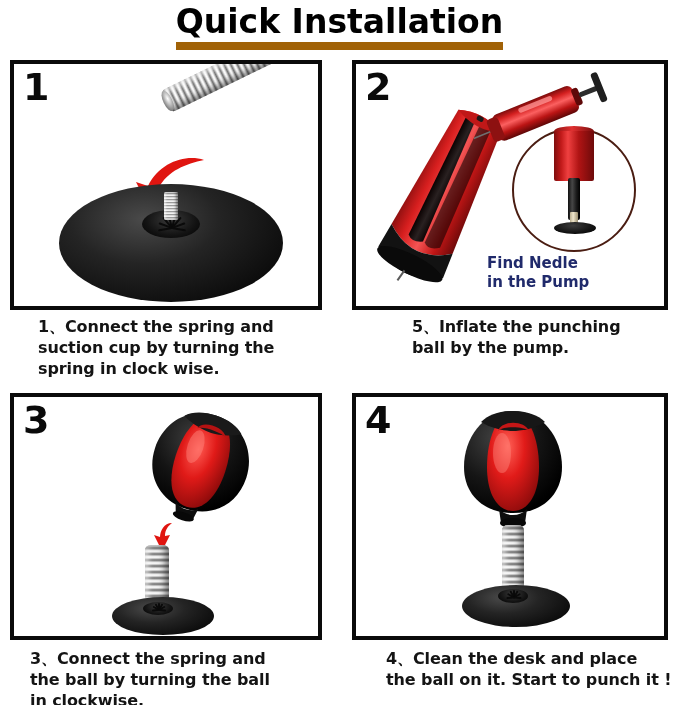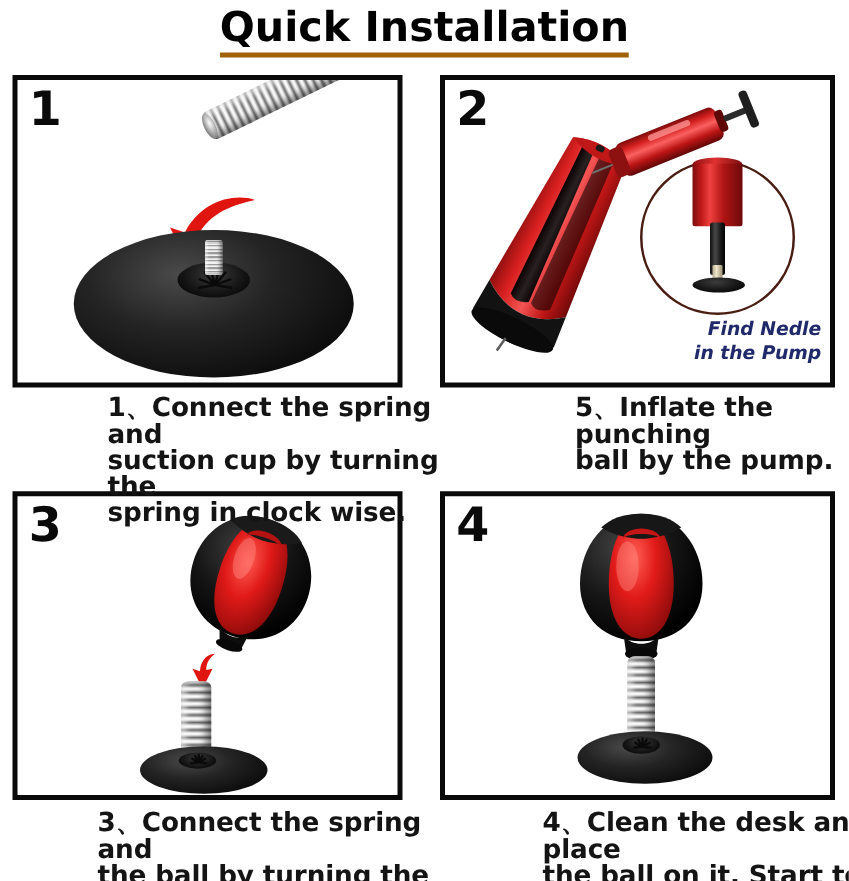--- a/index.html
+++ b/index.html
@@ -20,21 +20,21 @@
     left: 0;
     width: 679px;
     text-align: center;
     font-size: 33px;
     font-weight: bold;
     color: #000000;
     letter-spacing: 0px;
   }
   #title-text {
     display: inline-block;
-    border-bottom: 4px solid #a16207;
+    border-bottom: 8px solid #a16207;
     padding-bottom: 2px;
     line-height: 36px;
   }
 
   .panel {
     position: absolute;
     box-sizing: border-box;
     border: 4px solid #0a0a0a;
     background: #ffffff;
     overflow: hidden;
@@ -50,27 +50,26 @@
     top: 2px;
     font-size: 38px;
     font-weight: bold;
     color: #0a0a0a;
     line-height: 42px;
     z-index: 40;
   }
 
   .caption {
     position: absolute;
-    font-size: 21px;
+    font-size: 16px;
     font-weight: bold;
     color: #141414;
     line-height: 21px;
     white-space: pre-line;
     letter-spacing: -0.1px;
-    margin-left: 48px;
   }
   #caption-1 { left: 38px;  top: 316px; width: 280px; }
   #caption-2 { left: 412px; top: 316px; width: 260px; }
   #caption-3 { left: 30px;  top: 648px; width: 290px; }
   #caption-4 { left: 386px; top: 648px; width: 290px; }
 
   
   .art { position: absolute; }
 
   
@@ -140,28 +139,27 @@
 
   
   .inset-circle {
     position: absolute;
     border-radius: 50%;
     border: 2px solid #4a1d12;
     background: #ffffff;
   }
   .inset-note {
     position: absolute;
-    text-align: right;
+    text-align: left;
     font-size: 15px;
     font-weight: bold;
     color: #202a6b;
     line-height: 19px;
     white-space: pre-line;
     width: 170px;
-    font-style: italic;
   }
   .red-cyl {
     position: absolute;
     background: linear-gradient(to right, #7e0d0d 0%, #c21a1a 18%, #ef4040 35%, #b01414 62%, #6d0a0a 100%);
     border-radius: 2px;
   }
   .red-cyl-top {
     position: absolute;
     border-radius: 50%;
     background: linear-gradient(to right, #8c1111 0%, #e03030 45%, #7a0d0d 100%);

